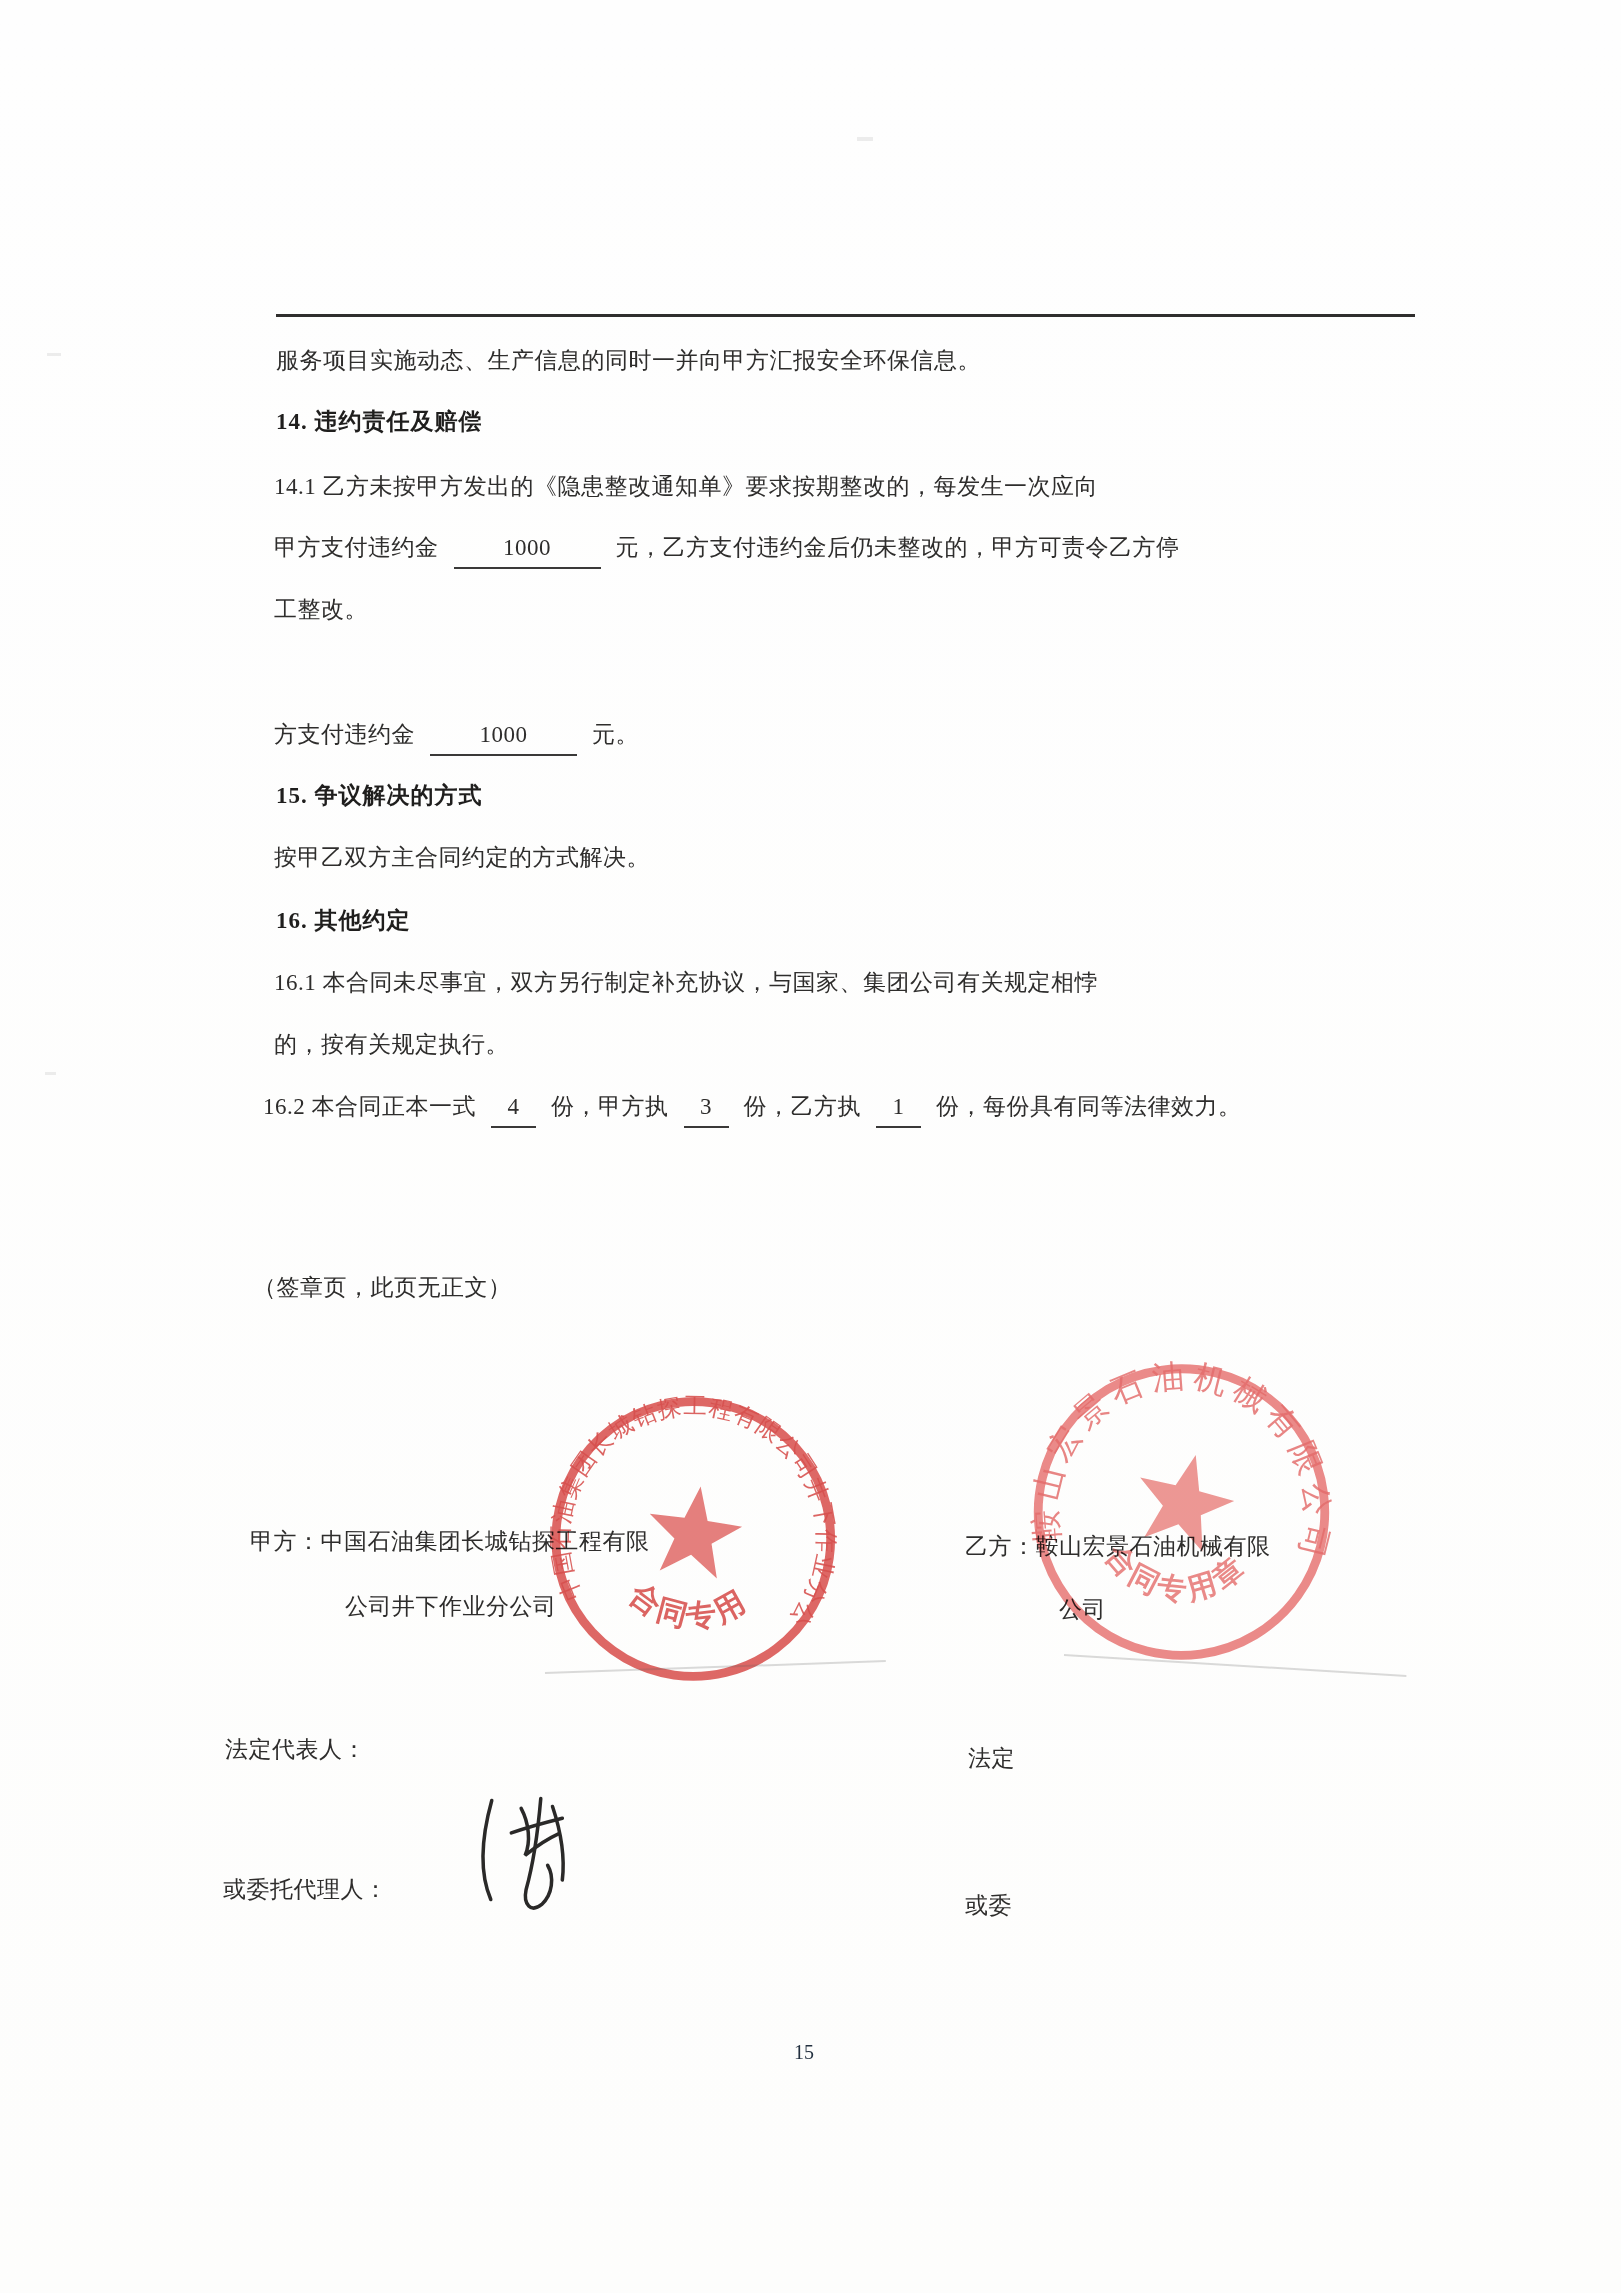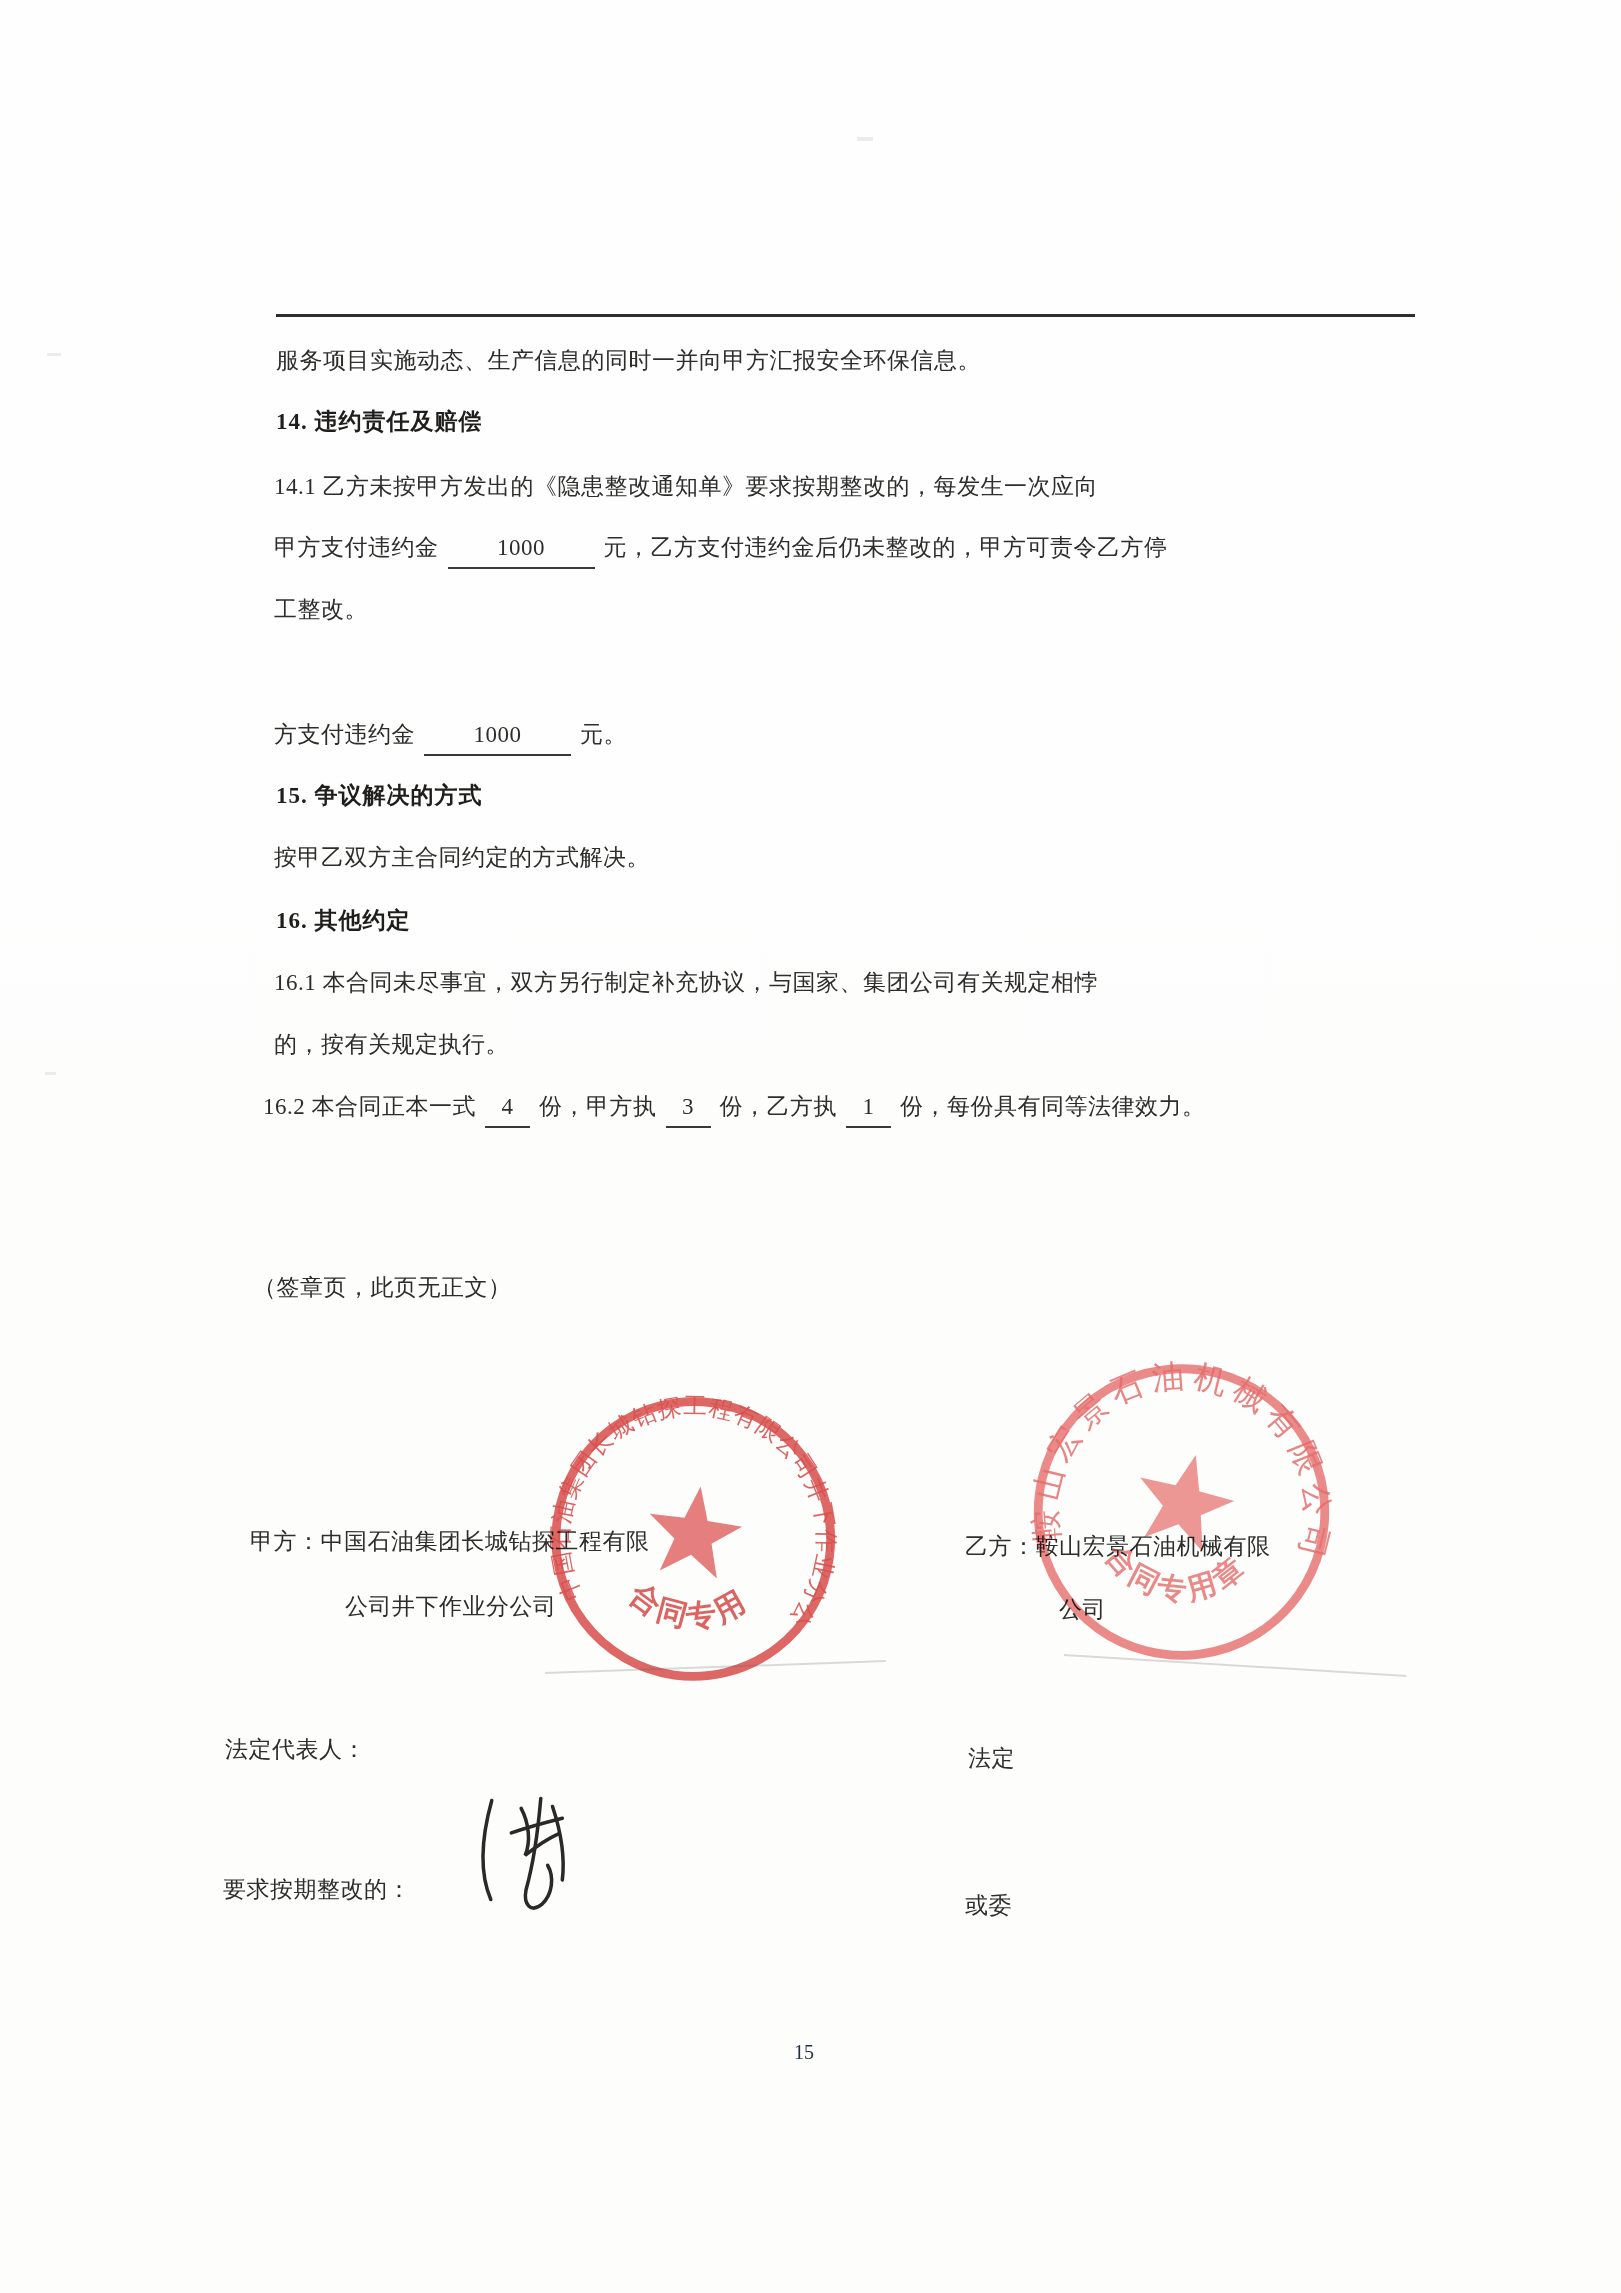--- a/index.html
+++ b/index.html
@@ -4,21 +4,21 @@
 <style>
   html,body{margin:0;padding:0;}
   body{width:1621px;height:2294px;background:#ffffff;position:relative;overflow:hidden;
        font-family:"Liberation Serif","DejaVu Serif",serif;color:#2d2d2d;}
   .page{position:absolute;inset:0;background:linear-gradient(180deg,#fefefe 0%,#fdfdfc 100%);}
   .line{position:absolute;white-space:nowrap;font-size:23px;line-height:43px;color:#2e2d2c;
         letter-spacing:0.5px;}
   .bold{font-weight:bold;color:#1f1e1d;letter-spacing:1px;}
   .rule{position:absolute;left:276px;top:314px;width:1139px;height:2.9px;background:#1d1c1b;opacity:0.92;}
   .blank{display:inline-block;text-align:center;border-bottom:2.9px solid #3a3938;height:39px;
-         line-height:39px;vertical-align:baseline;margin:0 9px;}
+         line-height:39px;vertical-align:baseline;margin:0 15px;}
   .blank.wide{width:147px;}
   .blank.narrow{width:45px;}
   .stamp{position:absolute;mix-blend-mode:multiply;opacity:0.92;}
   .sig{position:absolute;}
   .artifact{position:absolute;background:rgba(90,90,90,0.22);height:2px;transform-origin:left center;}
   .speck{position:absolute;background:rgba(80,80,80,0.10);}
   .pagenum{position:absolute;left:745px;top:2041px;width:118px;text-align:center;
            font-size:20px;color:#23303f;}
   svg text{font-family:"Liberation Serif","DejaVu Serif",serif;}
 </style>
@@ -66,21 +66,21 @@
 
   <div class="line" style="left:253px;top:1266px;">（签章页，此页无正文）</div>
   <div class="line" style="left:345px;top:1585px;">公司井下作业分公司</div>
 
   <div class="line" style="left:965px;top:1525px;">
     <span>乙方：</span><span>鞍山宏景石油机械有限</span>
   </div>
   <div class="line" style="left:1059px;top:1588px;">公司</div>
 
   <div class="line" style="left:225px;top:1728px;">法定代表人：</div>
-  <div class="line" style="left:223px;top:1868px;">要求按期整改的：</div>
+  <div class="line" style="left:223px;top:1868px;">或委托代理人：</div>
   <div class="line" style="left:968px;top:1737px;">法定</div>
   <div class="line" style="left:965px;top:1884px;">或委</div>
 
   <div class="stamp" style="left:536px;top:1382px;transform:rotate(8deg);">
     <svg width="314" height="314" viewBox="-160 -160 320 320">
       <defs>
         <path id="arcA" d="M -103,75 A 127.4,127.4 0 1 1 103,75" fill="none"></path>
         <path id="arcA2" d="M -72,52 A 89,89 0 0 0 72,52" fill="none"></path>
       </defs>
       <circle cx="0" cy="0" r="140" fill="none" stroke="rgba(214,62,60,0.85)" stroke-width="9"></circle>

